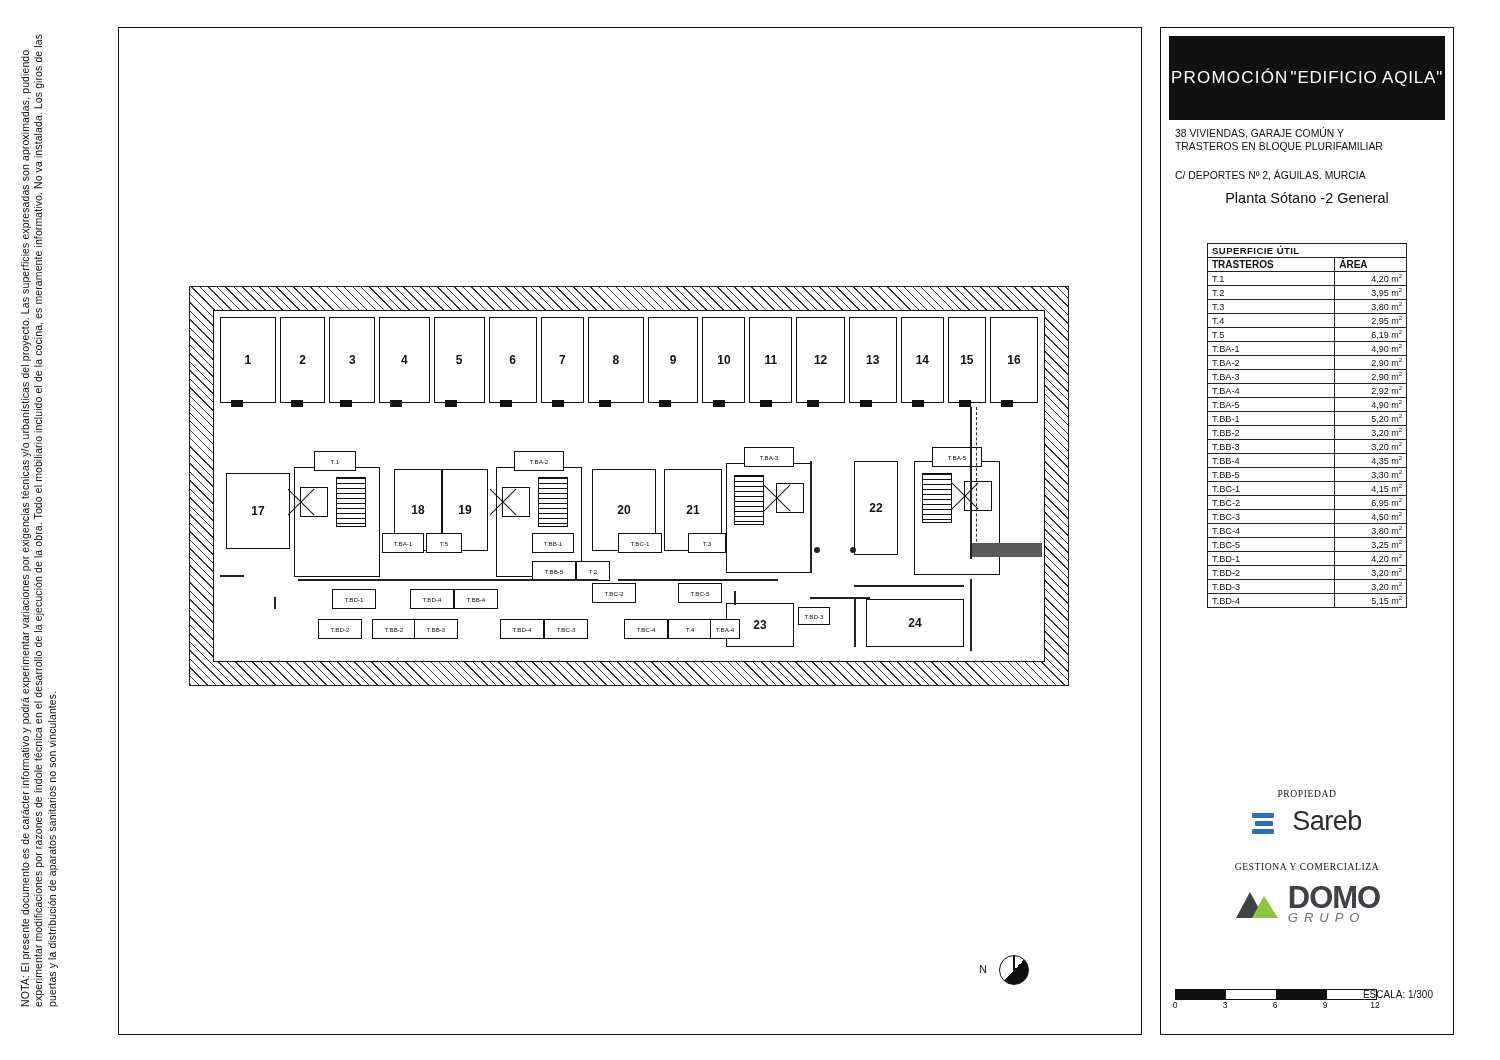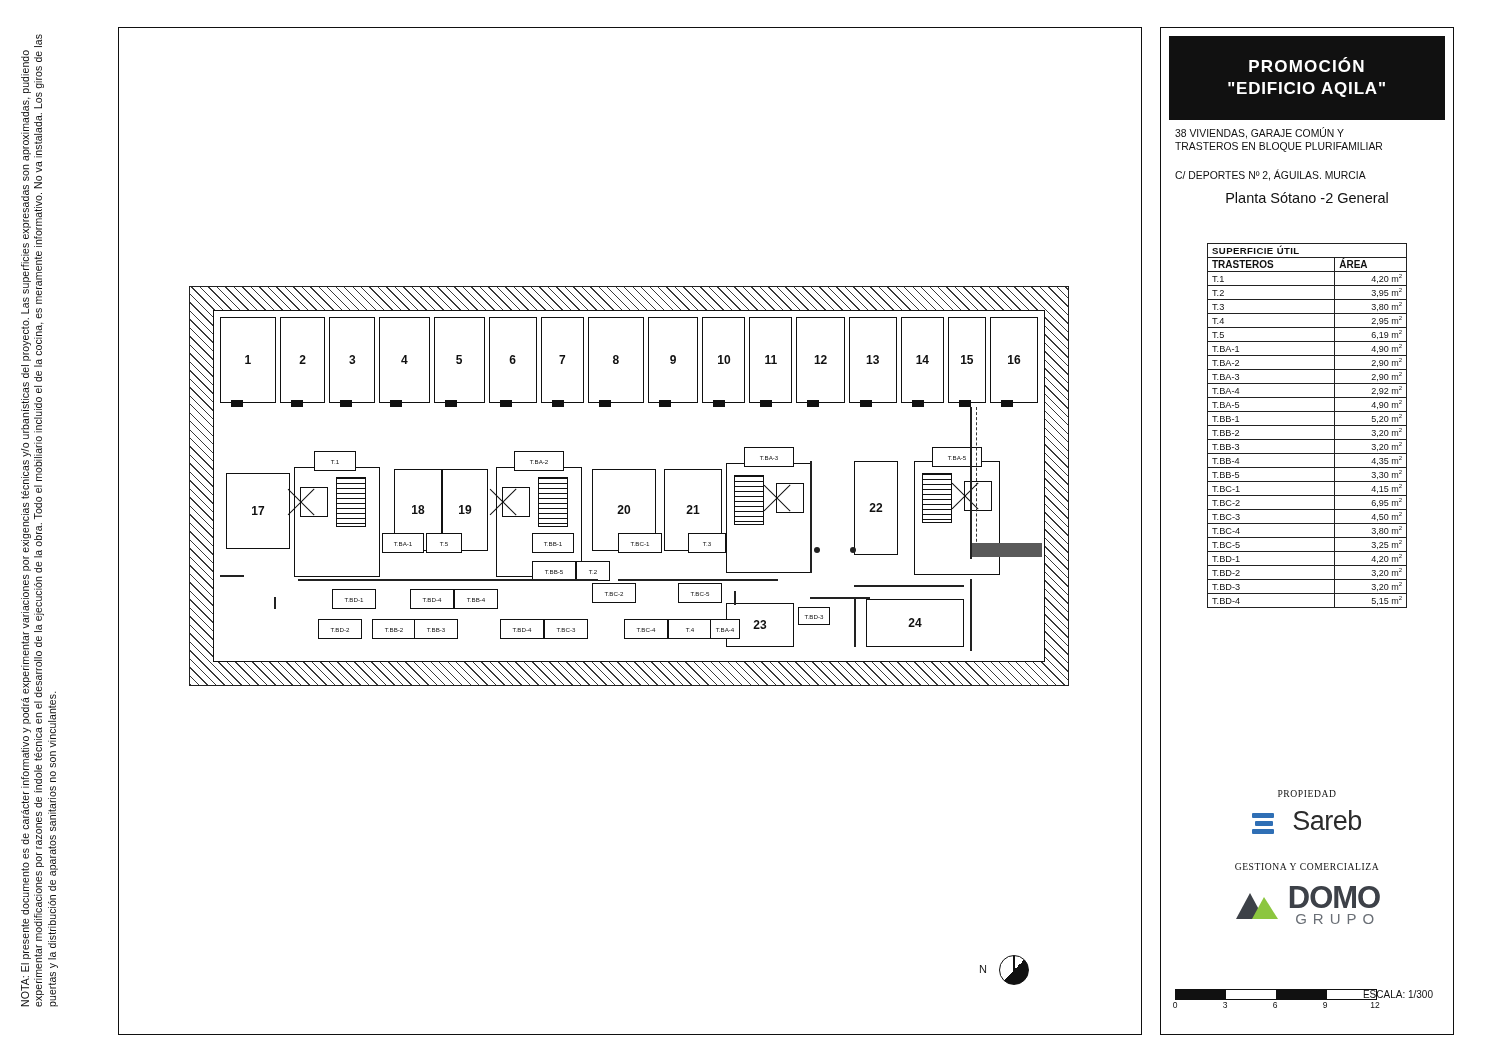--- a/index.html
+++ b/index.html
@@ -96,22 +96,22 @@
     content:"";position:absolute;left:50%;top:0;bottom:0;width:1.6px;background:#111;margin-left:-.8px;
   }
 
   
   .panel{
     position:absolute;left:1160px;top:27px;width:292px;height:1006px;
     border:1px solid #111;background:#fff;
   }
   .titlebox{
     position:absolute;left:8px;top:8px;right:8px;height:84px;
-    background:#111;color:#fff;display:flex;flex-direction:column;
-    align-items:center;justify-content:center;gap:2px;font-weight:bold;
+    background:#111;color:#fff;display:flex;flex-direction:row;
+    align-items:center;justify-content:center;gap:2px;
   }
   .titlebox .t1{font-size:17px;letter-spacing:1.2px;}
   .titlebox .t2{font-size:17px;letter-spacing:.8px;}
   .subline{
     position:absolute;left:14px;right:10px;font-size:10.4px;line-height:12.6px;color:#111;
   }
   .plantatitle{
     position:absolute;left:0;right:0;text-align:center;top:162px;
     font-size:14.5px;color:#111;
   }
@@ -132,21 +132,21 @@
   .sareb .mark{display:inline-block;width:22px;height:26px;position:relative;}
   .sareb .mark i{position:absolute;left:0;height:5px;background:#2f6fb5;border-radius:1px;}
   .sareb .mark i:nth-child(1){top:2px;width:22px;}
   .sareb .mark i:nth-child(2){top:10px;width:18px;left:3px;}
   .sareb .mark i:nth-child(3){top:18px;width:22px;}
   .sareb .word{font-size:27px;color:#2b2b2b;letter-spacing:-.5px;}
   .domo{position:absolute;left:0;right:0;text-align:center;}
   .domo .row{display:inline-flex;align-items:center;gap:8px;}
   .domo .mk{width:46px;height:34px;position:relative;}
   .domo .word{font-size:31px;font-weight:bold;color:#3d4148;letter-spacing:-1px;}
-  .domo .sub{font-size:15px;letter-spacing:6px;color:#6a6f76;text-align:right;margin-top:-6px;}
+  .domo .sub{font-size:13px;letter-spacing:6px;color:#6a6f76;text-align:left;margin-top:-6px;font-style:italic;}
 
   
   .scalewrap{position:absolute;left:14px;bottom:22px;width:264px;}
   .scalebar{position:relative;height:9px;width:200px;border:1px solid #111;display:flex;}
   .scalebar div{flex:1;border-right:1px solid #111;}
   .scalebar div:last-child{border-right:0;}
   .scalebar div.f{background:#111;}
   .ticks{position:relative;width:200px;height:12px;font-size:8.5px;color:#111;}
   .ticks span{position:absolute;top:0;transform:translateX(-50%);}
   .esc{position:absolute;right:6px;bottom:12px;font-size:10px;color:#111;margin-top:8px;}

